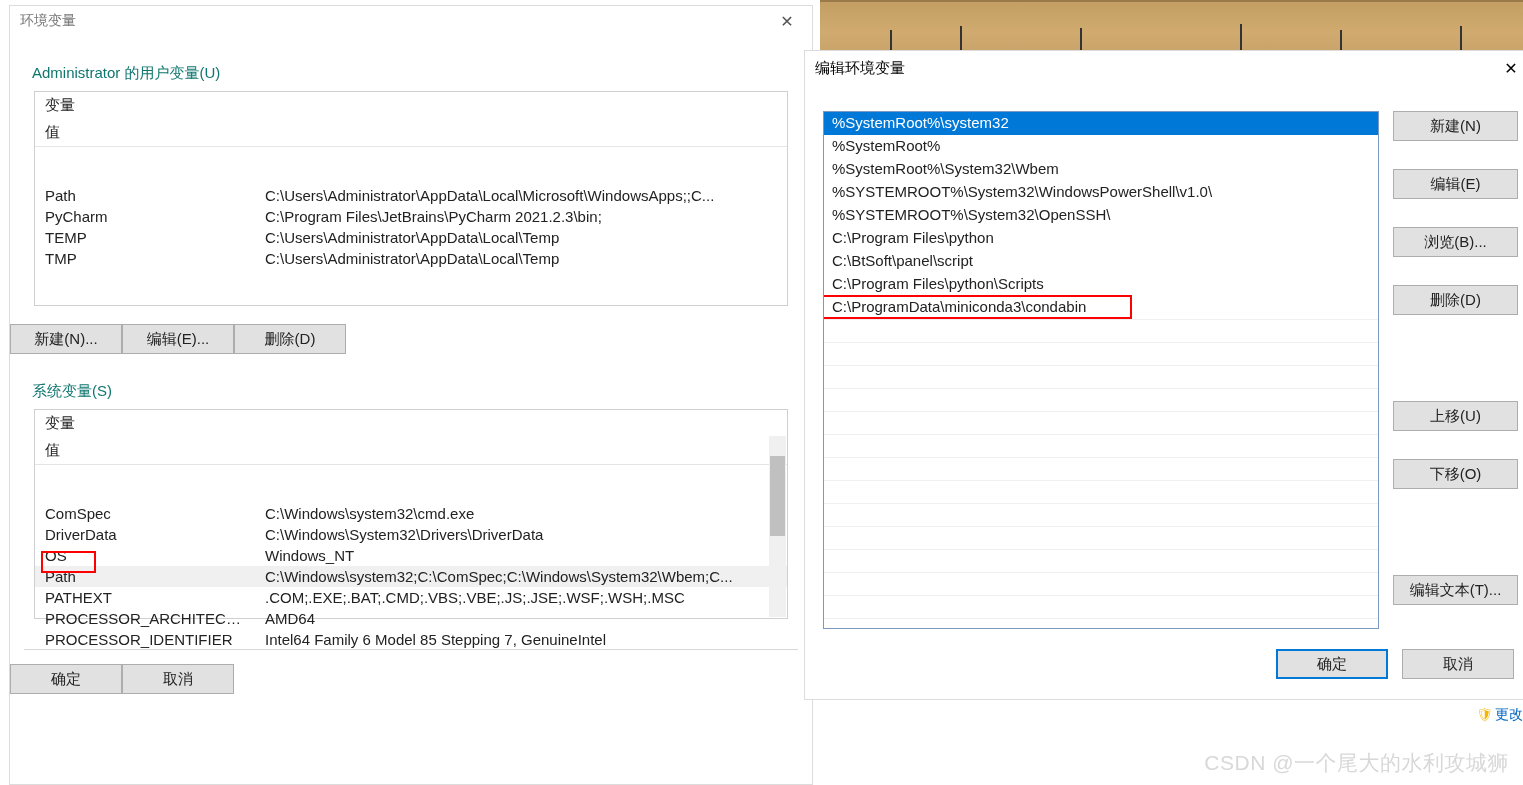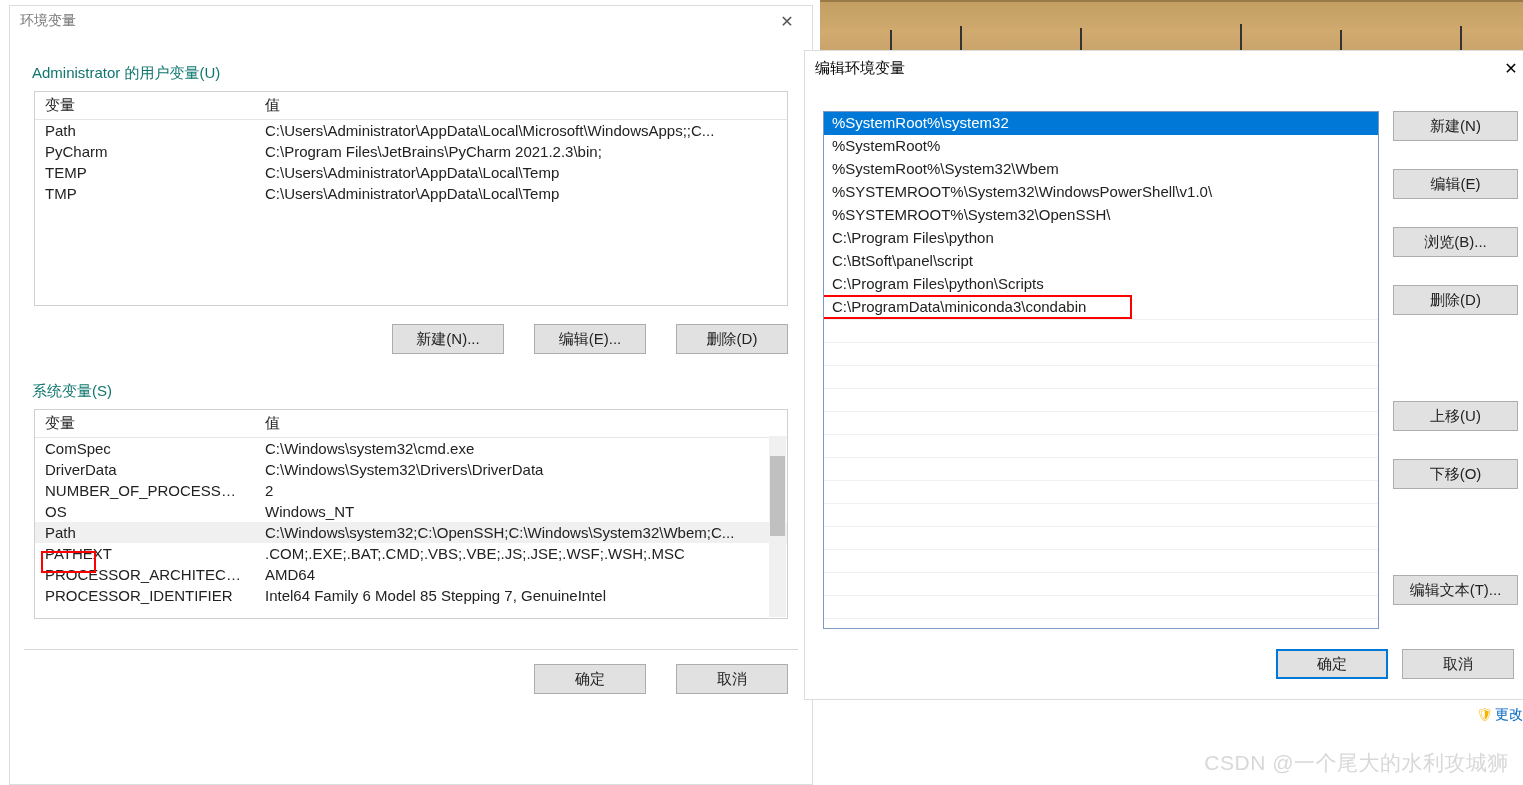--- a/index.html
+++ b/index.html
@@ -56,25 +56,26 @@
   position: relative;
 }
 .tbl-user { height: 215px; }
 .tbl-sys { height: 210px; }
 .tbl-head {
   display: flex;
   background: #fff;
   border-bottom: 1px solid #e5e5e5;
   font-size: 15px;
   color: #222;
+  flex-direction: column;
 }
 .tbl-head > div { padding: 4px 10px; }
 .col-var { width: 220px; }
 .col-val { flex: 1; }
-.tbl-body { overflow: hidden; }
+.tbl-body { overflow: hidden; margin-top: 38px; }
 .tbl-row {
   display: flex;
   font-size: 15px;
   color: #222;
   white-space: nowrap;
 }
 .tbl-row > div { padding: 2px 10px; overflow: hidden; text-overflow: ellipsis; }
 .tbl-row.selected { background: #f0f0f0; }
 
 .scroll-track {
@@ -83,22 +84,21 @@
   width: 17px;
   background: #f0f0f0;
 }
 .scroll-thumb {
   position: absolute; left: 1px; right: 1px;
   background: #c0c0c0;
 }
 
 .btn-row {
   display: flex;
-  justify-content: flex-end;
-  gap: 30px;
+  gap: 0;
   margin: 18px 24px 0 0;
 }
 .wbtn {
   min-width: 112px; height: 30px;
   background: #e1e1e1;
   border: 1px solid #adadad;
   font-size: 15px;
   color: #222;
   text-align: center;
   line-height: 28px;
@@ -239,30 +239,26 @@
     <div class="tbl-body" id="sys-body">
         <div class="tbl-row">
           <div class="col-var">ComSpec</div>
           <div class="col-val">C:\Windows\system32\cmd.exe</div>
         </div>
         <div class="tbl-row">
           <div class="col-var">DriverData</div>
           <div class="col-val">C:\Windows\System32\Drivers\DriverData</div>
         </div>
         <div class="tbl-row">
-          <div class="col-var">NUMBER_OF_PROCESSORS</div>
-          <div class="col-val">2</div>
-        </div>
-        <div class="tbl-row">
           <div class="col-var">OS</div>
           <div class="col-val">Windows_NT</div>
         </div>
         <div class="tbl-row selected">
           <div class="col-var">Path</div>
-          <div class="col-val">C:\Windows\system32;C:\OpenSSH;C:\Windows\System32\Wbem;C...</div>
+          <div class="col-val">C:\Windows\system32;C:\ComSpec;C:\Windows\System32\Wbem;C...</div>
         </div>
         <div class="tbl-row">
           <div class="col-var">PATHEXT</div>
           <div class="col-val">.COM;.EXE;.BAT;.CMD;.VBS;.VBE;.JS;.JSE;.WSF;.WSH;.MSC</div>
         </div>
         <div class="tbl-row">
           <div class="col-var">PROCESSOR_ARCHITECTURE</div>
           <div class="col-val">AMD64</div>
         </div>
         <div class="tbl-row">

